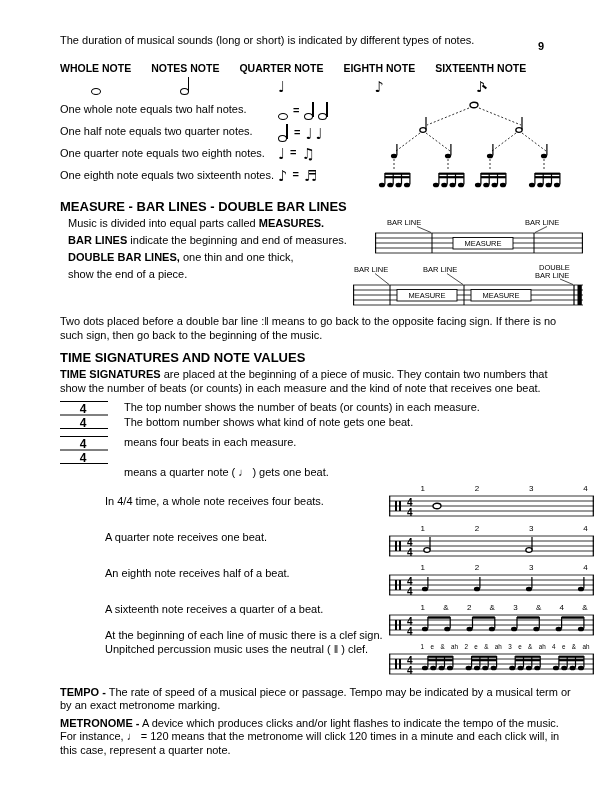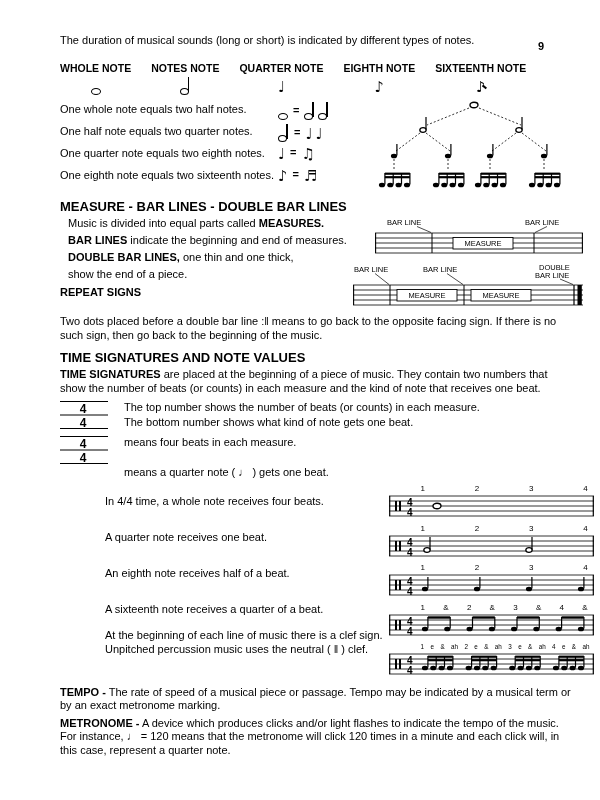--- a/index.html
+++ b/index.html
@@ -194,21 +194,20 @@
     </svg>
   </div>
 
   <h2 class="sec-h">MEASURE - BAR LINES - DOUBLE BAR LINES</h2>
   <div class="s2-cols">
     <div class="s2-left">
       <div class="line"><span>Music is divided into equal parts called </span><span class="b">MEASURES.</span></div>
       <div class="line"><span class="b">BAR LINES</span><span> indicate the beginning and end of measures.</span></div>
       <div class="line"><span class="b">DOUBLE BAR LINES,</span><span> one thin and one thick,</span></div>
       <div class="line">show the end of a piece.</div>
-      <div class="repeat-h">REPEAT SIGNS</div>
     </div>
     <div class="s2-right">
       <svg width="208" height="42" viewBox="0 0 208 42">
         <text x="12" y="8" font-size="7.5">BAR LINE</text>
         <text x="150" y="8" font-size="7.5">BAR LINE</text>
         <line x1="42" y1="9.5" x2="56" y2="15.5" stroke="#000" stroke-width="0.7"></line>
         <line x1="172" y1="9.5" x2="160" y2="15.5" stroke="#000" stroke-width="0.7"></line>
         <path d="M0 16H208 M0 21H208 M0 26H208 M0 31H208 M0 36H208" stroke="#000" stroke-width="0.8"></path>
         <line x1="0.6" y1="16" x2="0.6" y2="36" stroke="#000" stroke-width="1.1"></line>
         <line x1="57" y1="16" x2="57" y2="36" stroke="#000" stroke-width="1"></line>

